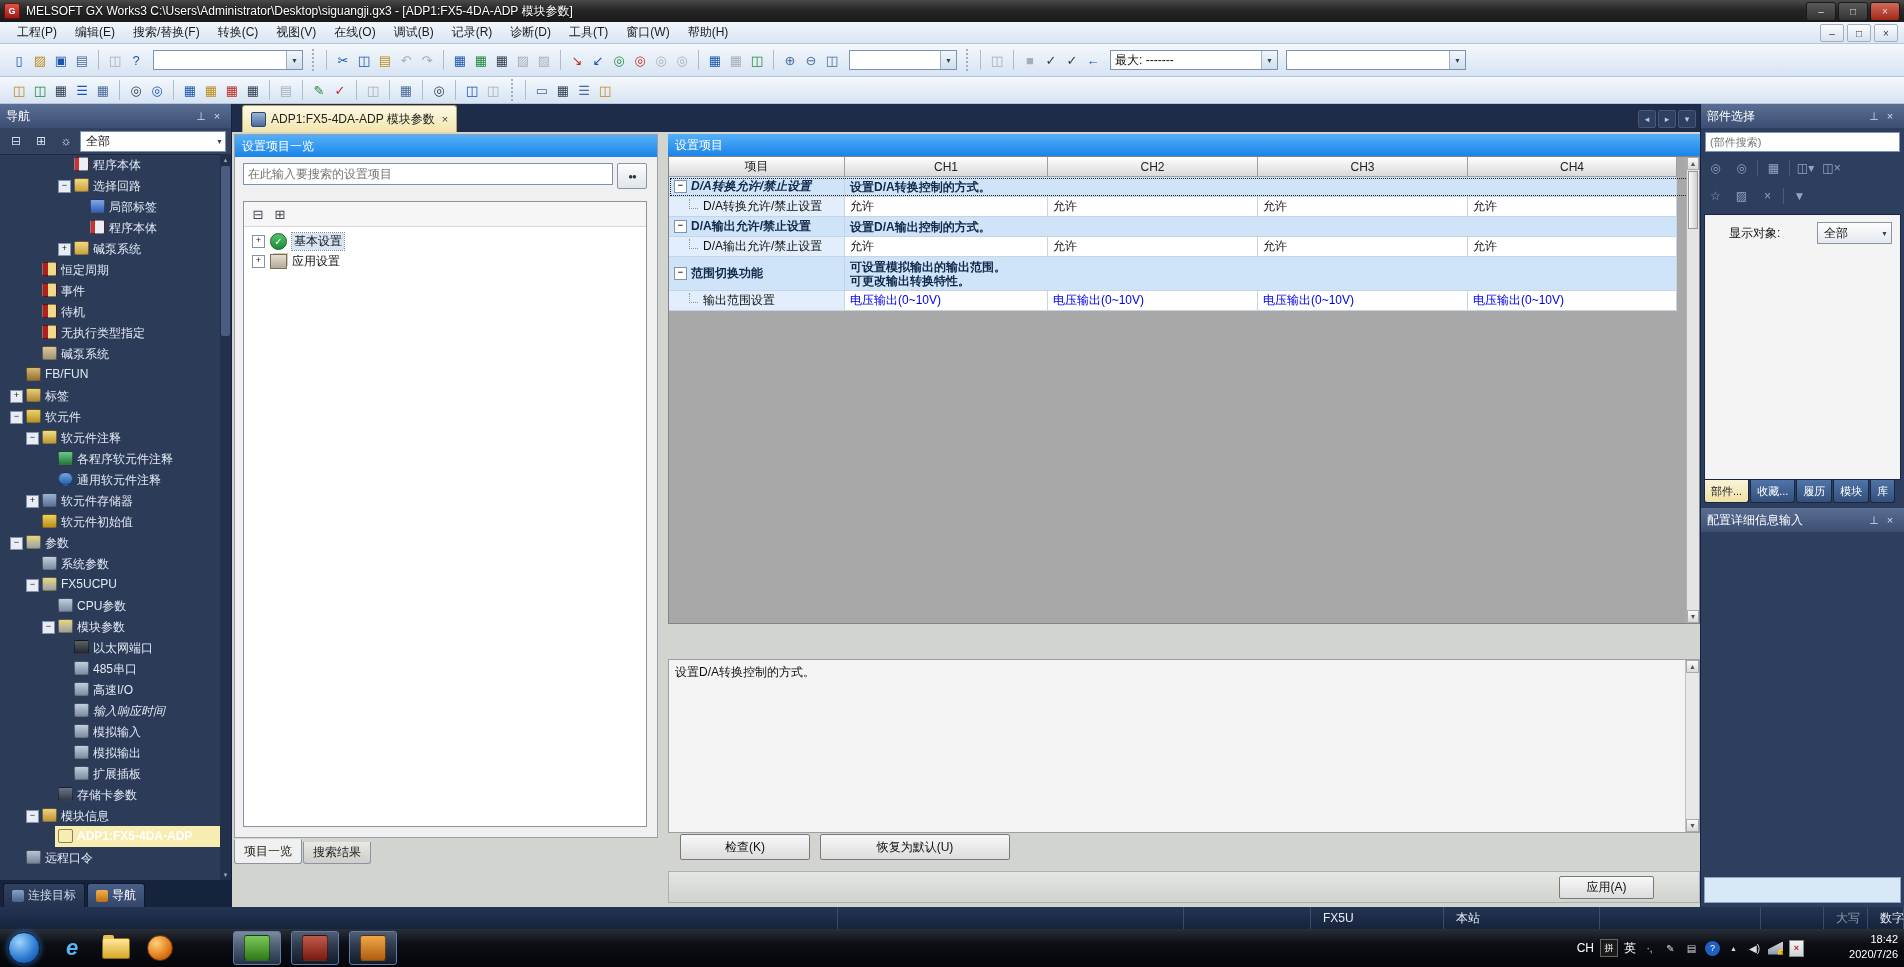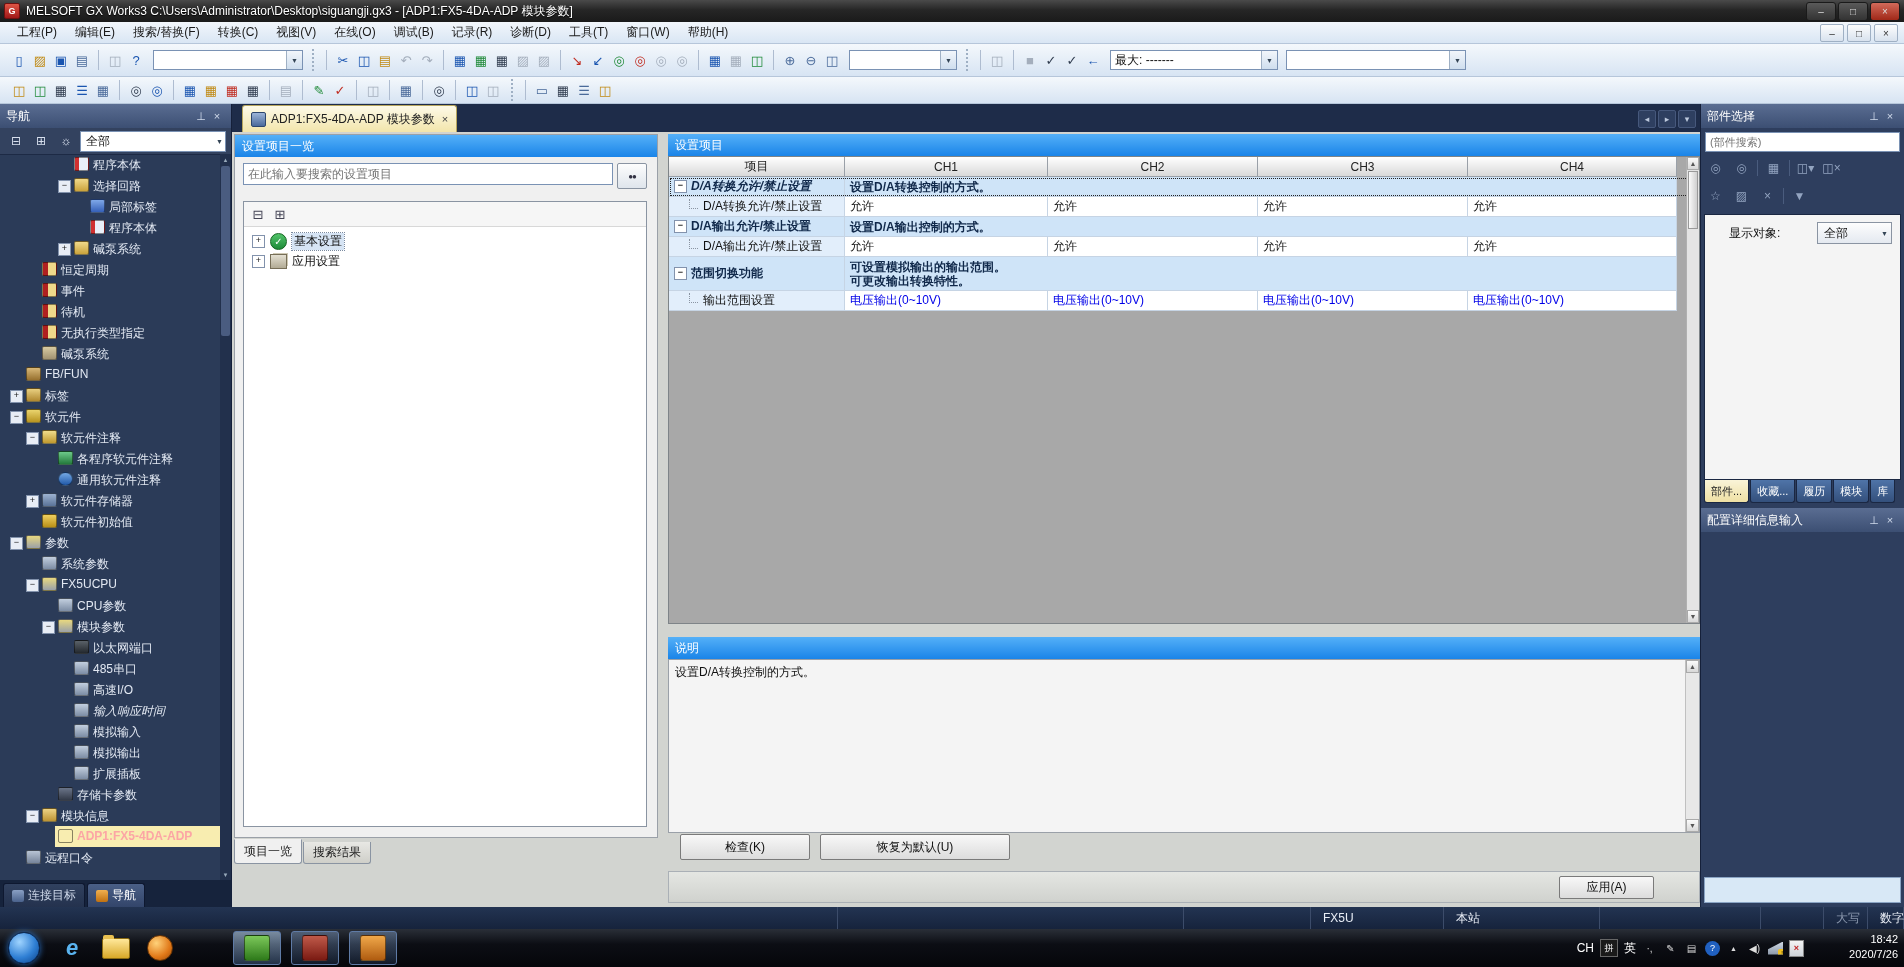--- a/index.html
+++ b/index.html
@@ -54,21 +54,21 @@
   .nav-combo{flex:1;height:19px;background:#fff;border:1px solid #7a92b4;color:#111;display:flex;align-items:center;
     padding-left:5px;position:relative;font-size:12px;}
   .nav-tree{position:absolute;left:0;top:50px;right:0;bottom:27px;overflow:hidden;}
   .nav-scroll{position:absolute;right:0;top:50px;bottom:27px;width:11px;background:#243petal351;}
   .tree-row{position:relative;height:21px;display:flex;align-items:center;color:#e2e8f2;font-size:12px;white-space:nowrap;}
   .exp-box{position:absolute;width:11px;height:11px;background:#e8edf5;border:1px solid #8292ac;color:#222;
     font-size:9px;line-height:9px;text-align:center;top:5px;}
   .tree-ico{position:absolute;width:15px;height:14px;border-radius:2px;top:3px;border:1px solid rgba(0,0,0,.45);box-sizing:border-box;}
   .tree-lbl{position:absolute;top:3px;}
   .tree-row.sel .sel-bg{position:absolute;top:0;bottom:0;right:11px;background:#f8edb0;}
-  .tree-row.sel .tree-lbl{color:#fca5a5;font-weight:bold;}
+  .tree-row.sel .tree-lbl{color:#ffffff;font-weight:bold;}
   
   .ti-prog{background:linear-gradient(90deg,#d03030 30%,#e9eff8 30%);}
   .ti-pfold{background:linear-gradient(#f0d98a,#caa33c);}
   .ti-pexec{background:linear-gradient(90deg,#b02020 35%,#f0d98a 35%);}
   .ti-gfold{background:linear-gradient(#d8cba2,#a29372);}
   .ti-label{background:linear-gradient(#7fa8e8,#3560b8);}
   .ti-fb{background:linear-gradient(#d8b878,#97702e);}
   .ti-labfold{background:linear-gradient(#e8cf80,#b08830);}
   .ti-devfold{background:linear-gradient(#ead46e,#b89420);}
   .ti-yfold{background:linear-gradient(#f0dc8c,#c0992e);}
@@ -667,21 +667,20 @@
                 </div>
               </div>
           </div>
           <div class="sp-vscroll">
             <div class="vs-btn">▲</div>
             <div class="vs-thumb"></div>
             <div class="vs-btn" style="position:absolute;bottom:0;width:100%;box-sizing:border-box;">▼</div>
           </div>
 
           <div class="desc-panel">
-            <div class="panel-header">说明</div>
             <div class="desc-body">设置D/A转换控制的方式。</div>
             <div class="desc-scroll">
               <div class="vs-btn">▲</div>
               <div class="vs-btn" style="position:absolute;bottom:0;width:100%;box-sizing:border-box;">▼</div>
             </div>
           </div>
 
           <button class="btn btn-check">检查(K)</button>
           <button class="btn btn-restore">恢复为默认(U)</button>
         </div>

